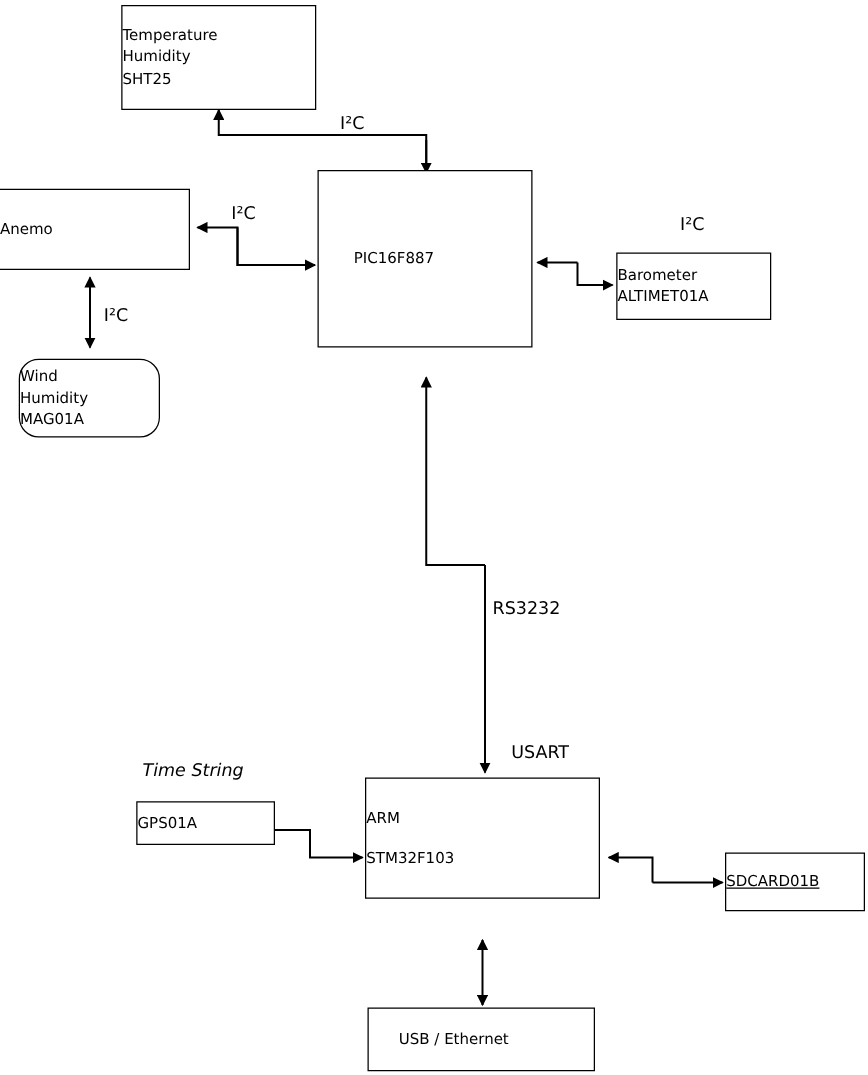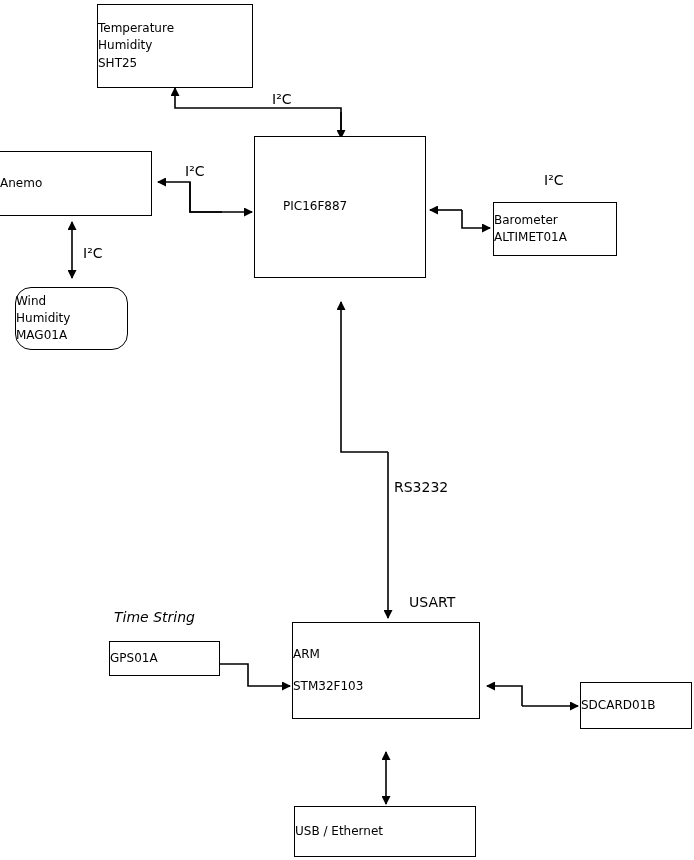--- a/index.html
+++ b/index.html
@@ -110,25 +110,25 @@
 
   <div class="node spaced" style="left:292px; top:622px; width:188px; height:97px;">
     <span class="line">ARM</span>
     <span class="line">STM32F103</span>
   </div>
 
   <div class="node" style="left:79px; top:641px; width:111px; height:35px;margin-left:30px;">
     <span class="line">GPS01A</span>
   </div>
 
-  <div class="node" style="left:580px; top:682px; width:112px; height:47px;">
+  <div class="node" style="left:580px; top:682px; width:112px; height:47px;text-decoration:underline;">
     <span class="line">SDCARD01B</span>
   </div>
 
-  <div class="node" style="left:294px; top:806px; width:182px; height:51px;">
+  <div class="node" style="left:294px; top:806px; width:182px; height:51px;padding-left:24px;">
     <span class="line">USB / Ethernet</span>
   </div>
 
   <div class="edge-label" style="left:272px; top:91px;">I²C</div>
 
   <div class="edge-label" style="left:185px; top:163px;">I²C</div>
 
   <div class="edge-label" style="left:83px; top:245px;">I²C</div>
 
   <div class="edge-label" style="left:544px; top:172px;">I²C</div>

